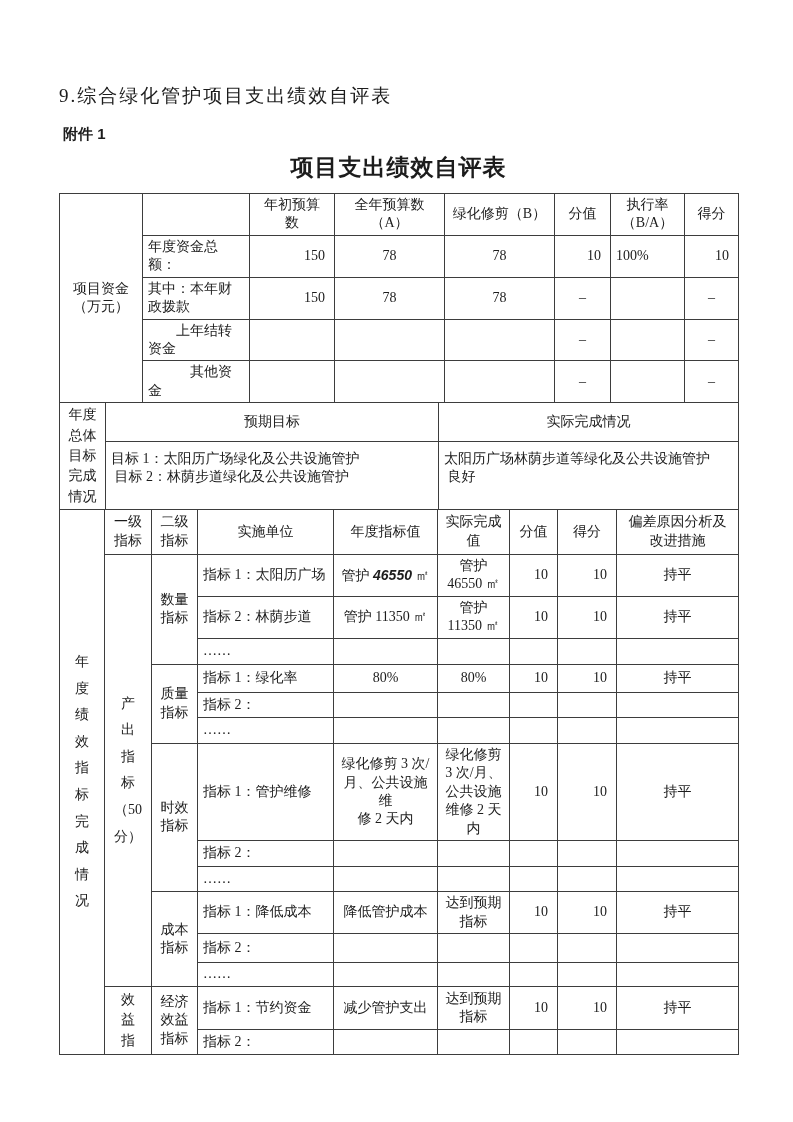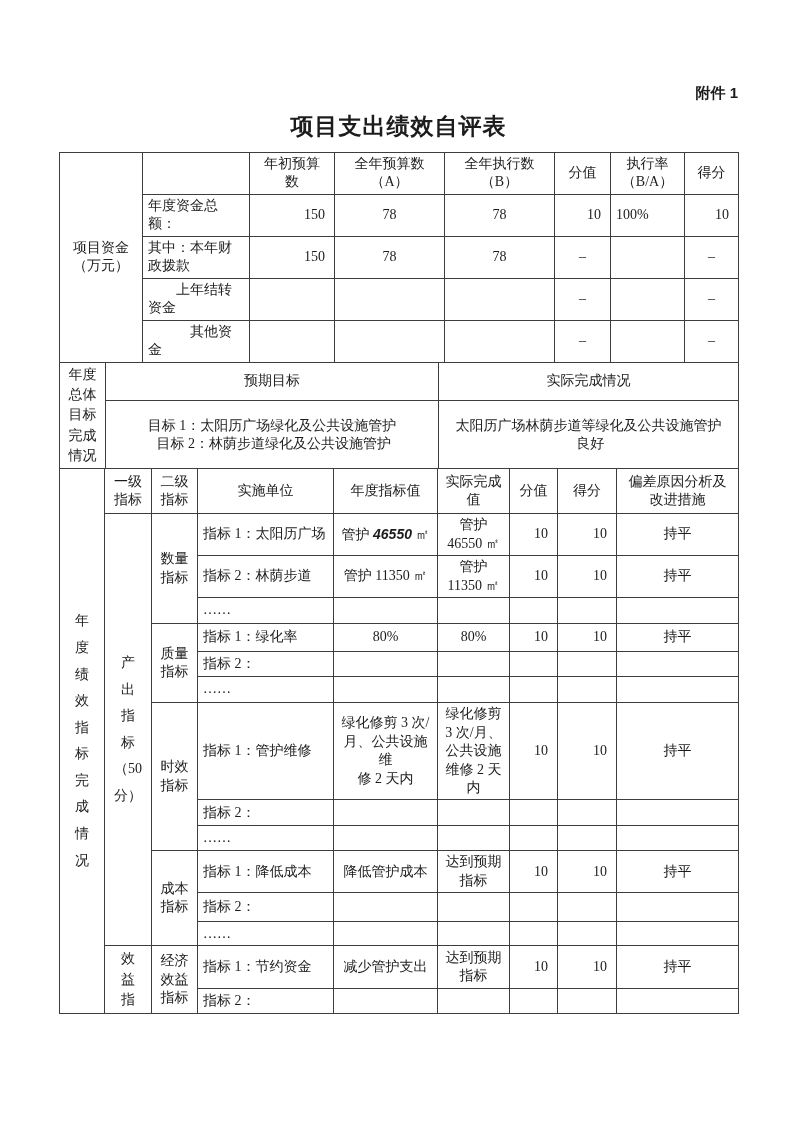--- a/index.html
+++ b/index.html
@@ -9,51 +9,52 @@
     font-family:"Liberation Serif","DejaVu Serif",serif; color:#1c1c1c;
     -webkit-font-smoothing:antialiased;
   }
   .page { box-sizing:border-box; width:793px; height:1122px; padding:84px 55px 0 59px; }
 
   .doc-heading {
     font-size:19px; font-weight:normal; letter-spacing:2px; margin:0 0 16px 0; line-height:1.3;
   }
   .attachment {
     font-family:"Liberation Sans","DejaVu Sans",sans-serif; font-weight:bold;
-    font-size:15px; margin:0 0 8px 4px;text-align:right;
+    font-size:15px; margin:0 0 8px 4px;
   }
   .main-title {
     font-family:Liberation Serif, serif; font-weight:bold;
     font-size:23px; text-align:center; letter-spacing:1px; margin:2px 0 10px 0;
   }
   .year-line { font-size:15px; text-align:center; margin:0 0 9px 0; letter-spacing:1px; }
 
   table.grid { border-collapse:collapse; table-layout:fixed; width:679px; }
   table.grid + table.grid { margin-top:-1px; }
   td {
     border:1px solid #3d3d3d; font-size:14px; line-height:1.32;
     padding:2px 5px; text-align:center; vertical-align:middle;
     overflow:hidden; word-break:break-all;
   }
   .ml  { white-space:pre-line; }          
   .pw  { white-space:pre-wrap; }          
   .left  { text-align:left; }
   .right { text-align:right; padding-right:9px; }
-  .vtop  { vertical-align:top; padding-top:16px;text-align:center; }
+  .vtop  { vertical-align:top; padding-top:8px; }
   .stack { white-space:pre-line; line-height:1.9; }
   .stack-tight { white-space:pre-line; line-height:1.45; }
   .indent2 { text-align:left; text-indent:2em;border-radius:9px; }
   .indent3 { text-align:left; text-indent:3em; }
   .bnum { font-family:"Liberation Sans","DejaVu Sans",sans-serif; font-weight:bold;font-style:italic; }
 </style>
 </head>
 <body>
 
 <div class="page">
 
+  <p class="doc-heading">9.综合绿化管护项目支出绩效自评表</p>
   <p class="attachment">附件 1</p>
   <p class="main-title">项目支出绩效自评表</p>
 
 
   <table class="grid">
     <colgroup>
         <col style="width:83px">
         <col style="width:107px">
         <col style="width:85px">
         <col style="width:110px">
@@ -63,21 +64,21 @@
         <col style="width:54px">
       </colgroup>
     <tbody>
         <tr style="height:38px">
       <td rowspan="5" class="ml">项目资金
 （万元）</td>
       <td></td>
       <td class="ml">年初预算
 数</td>
       <td>全年预算数（A）</td>
-      <td>全年执行数（B）</td>
+      <td>绿化修剪（B）</td>
       <td>分值</td>
       <td class="ml">执行率
 （B/A）</td>
       <td>得分</td>
     </tr>
     <tr style="height:28px">
       <td class="left">年度资金总额：</td>
       <td class="right">150</td>
       <td>78</td>
       <td>78</td>

